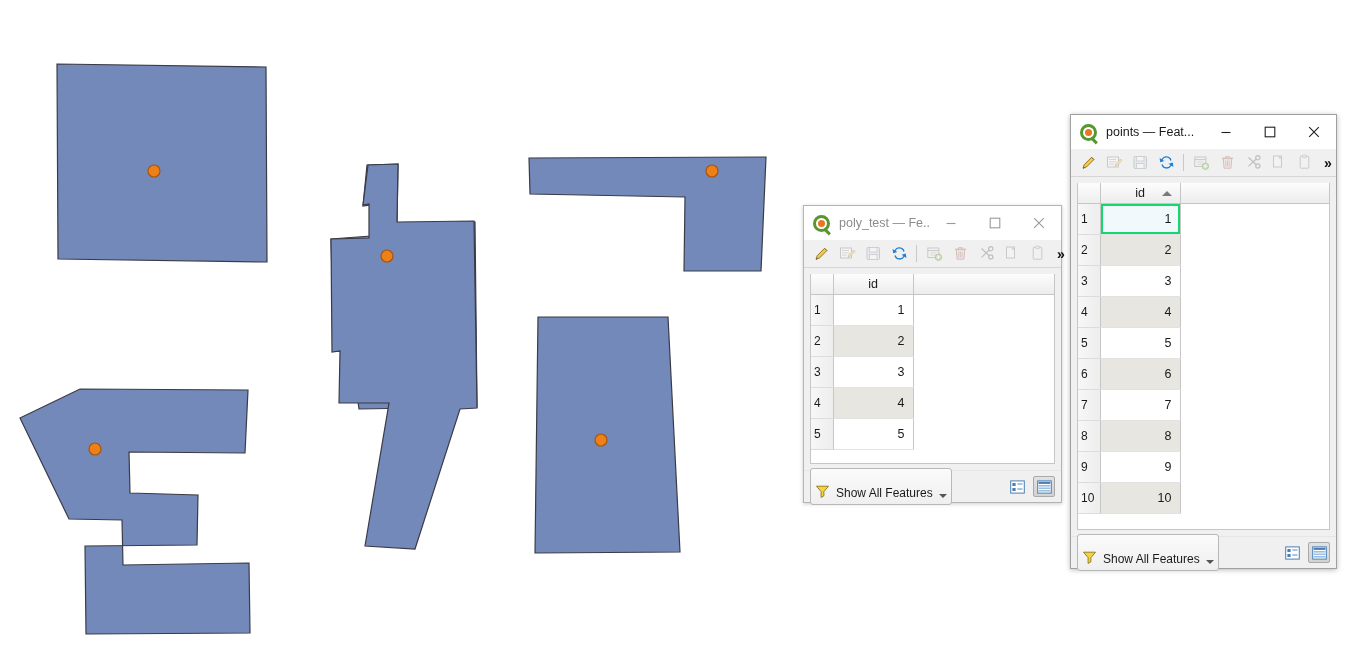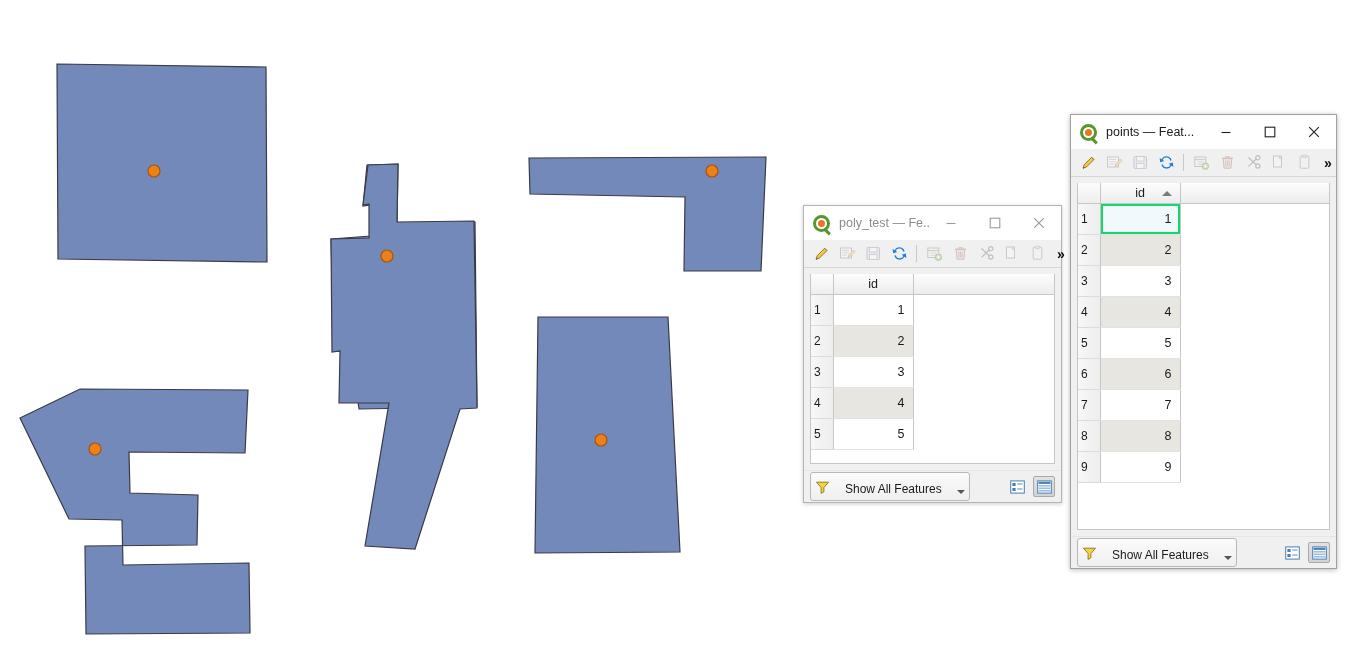--- a/index.html
+++ b/index.html
@@ -220,24 +220,24 @@
     box-sizing: border-box;
     border-top: 1px solid #e6e6e6;
   }
   .filter-btn {
     display: flex;
     align-items: center;
     height: 23px;
     background: linear-gradient(#fbfbfb,#efefef);
     border: 1px solid #b8b8b8;
     border-radius: 3px;
-    padding: 4px 4px 0 4px;
+    padding: 12px 4px 0 4px;
     font-size: 12px;
     color: #1a1a1a;
-    gap: 15px;
+    gap: 6px;
   }
   .filter-btn .caret {
     width: 0; height: 0;
     border-left: 4px solid transparent;
     border-right: 4px solid transparent;
     border-top: 4px solid #555;
     margin-top: 7px;
   }
   .sb-right { margin-left: auto; display: flex; gap: 5px; align-items: center; }
   .view-btn {
@@ -582,20 +582,25 @@
               <tr class="alt">
                 <td class="rowhead">8</td>
                 <td class="cell">8</td>
                 <td class="pad"></td>
               </tr>
               <tr class="">
                 <td class="rowhead">9</td>
                 <td class="cell">9</td>
                 <td class="pad"></td>
               </tr>
+              <tr class="alt">
+                <td class="rowhead">10</td>
+                <td class="cell">10</td>
+                <td class="pad"></td>
+              </tr>
             </tbody>
           </table>
         </div>
         <div class="statusbar">
           <div class="filter-btn">
             <span><svg xmlns="http://www.w3.org/2000/svg" width="15" height="15" viewBox="0 0 15 15">
                 <path d="M1.5 2.2 h12 l-4.6 5.4 v4.2 l-2.8 1.6 v-5.8 Z" fill="#f5d33c" stroke="#8a7620" stroke-width="0.9" stroke-linejoin="round"></path>
               </svg></span>
             <span>Show All Features</span>
             <span class="caret"></span>

